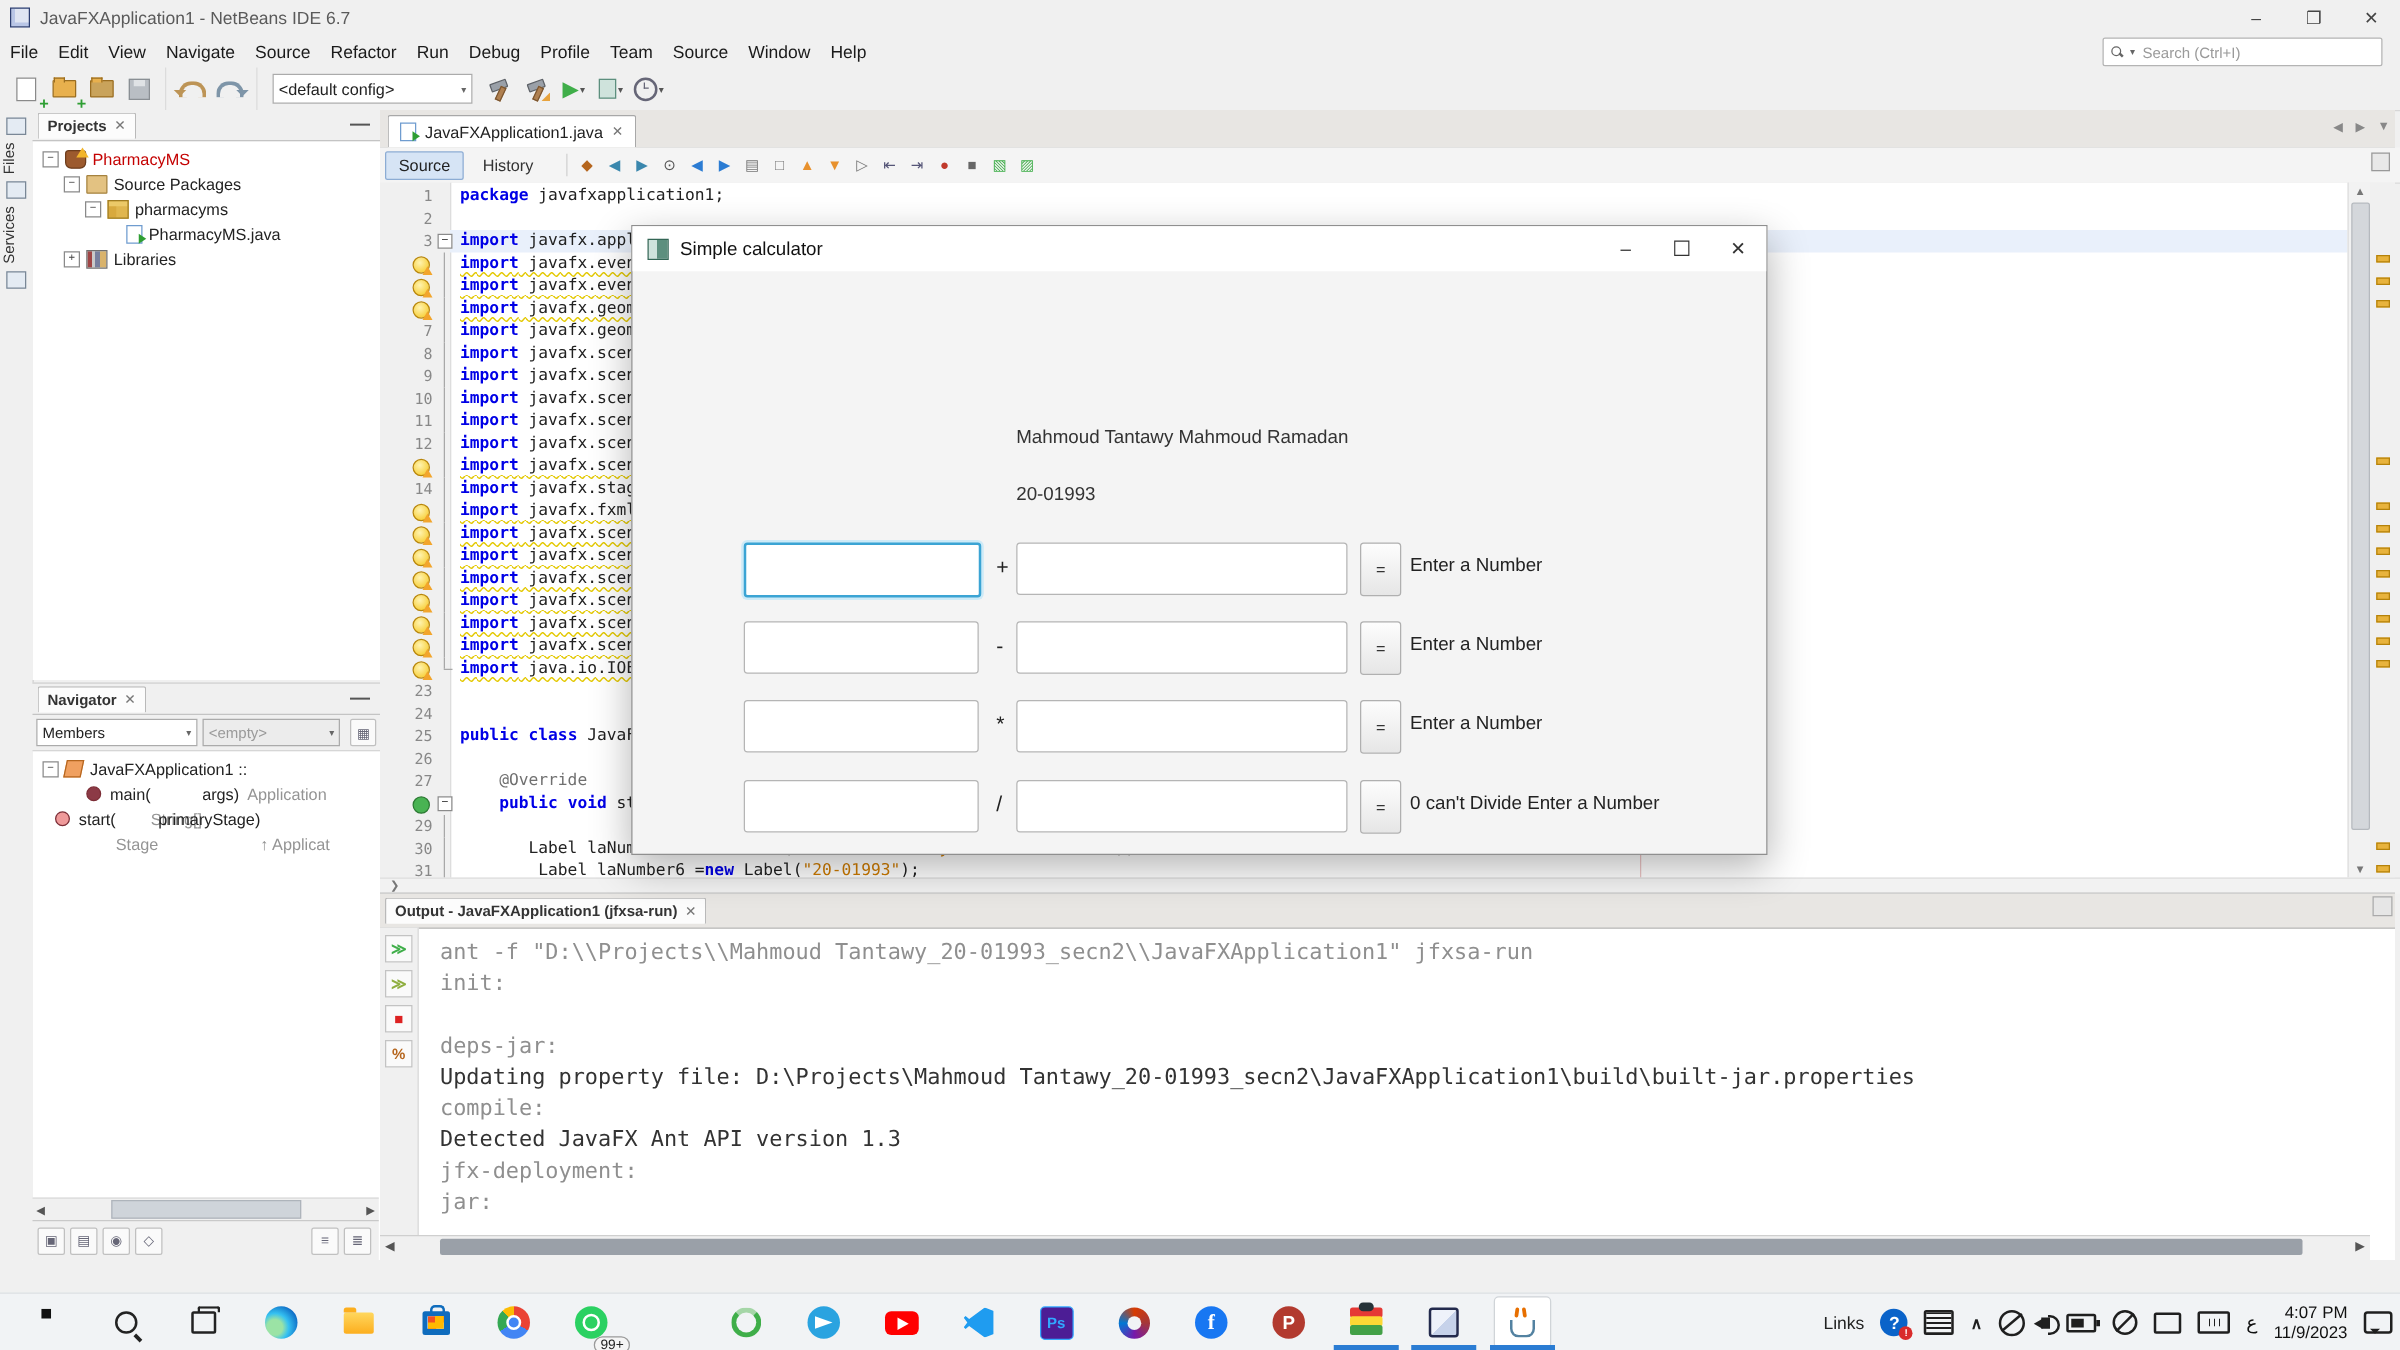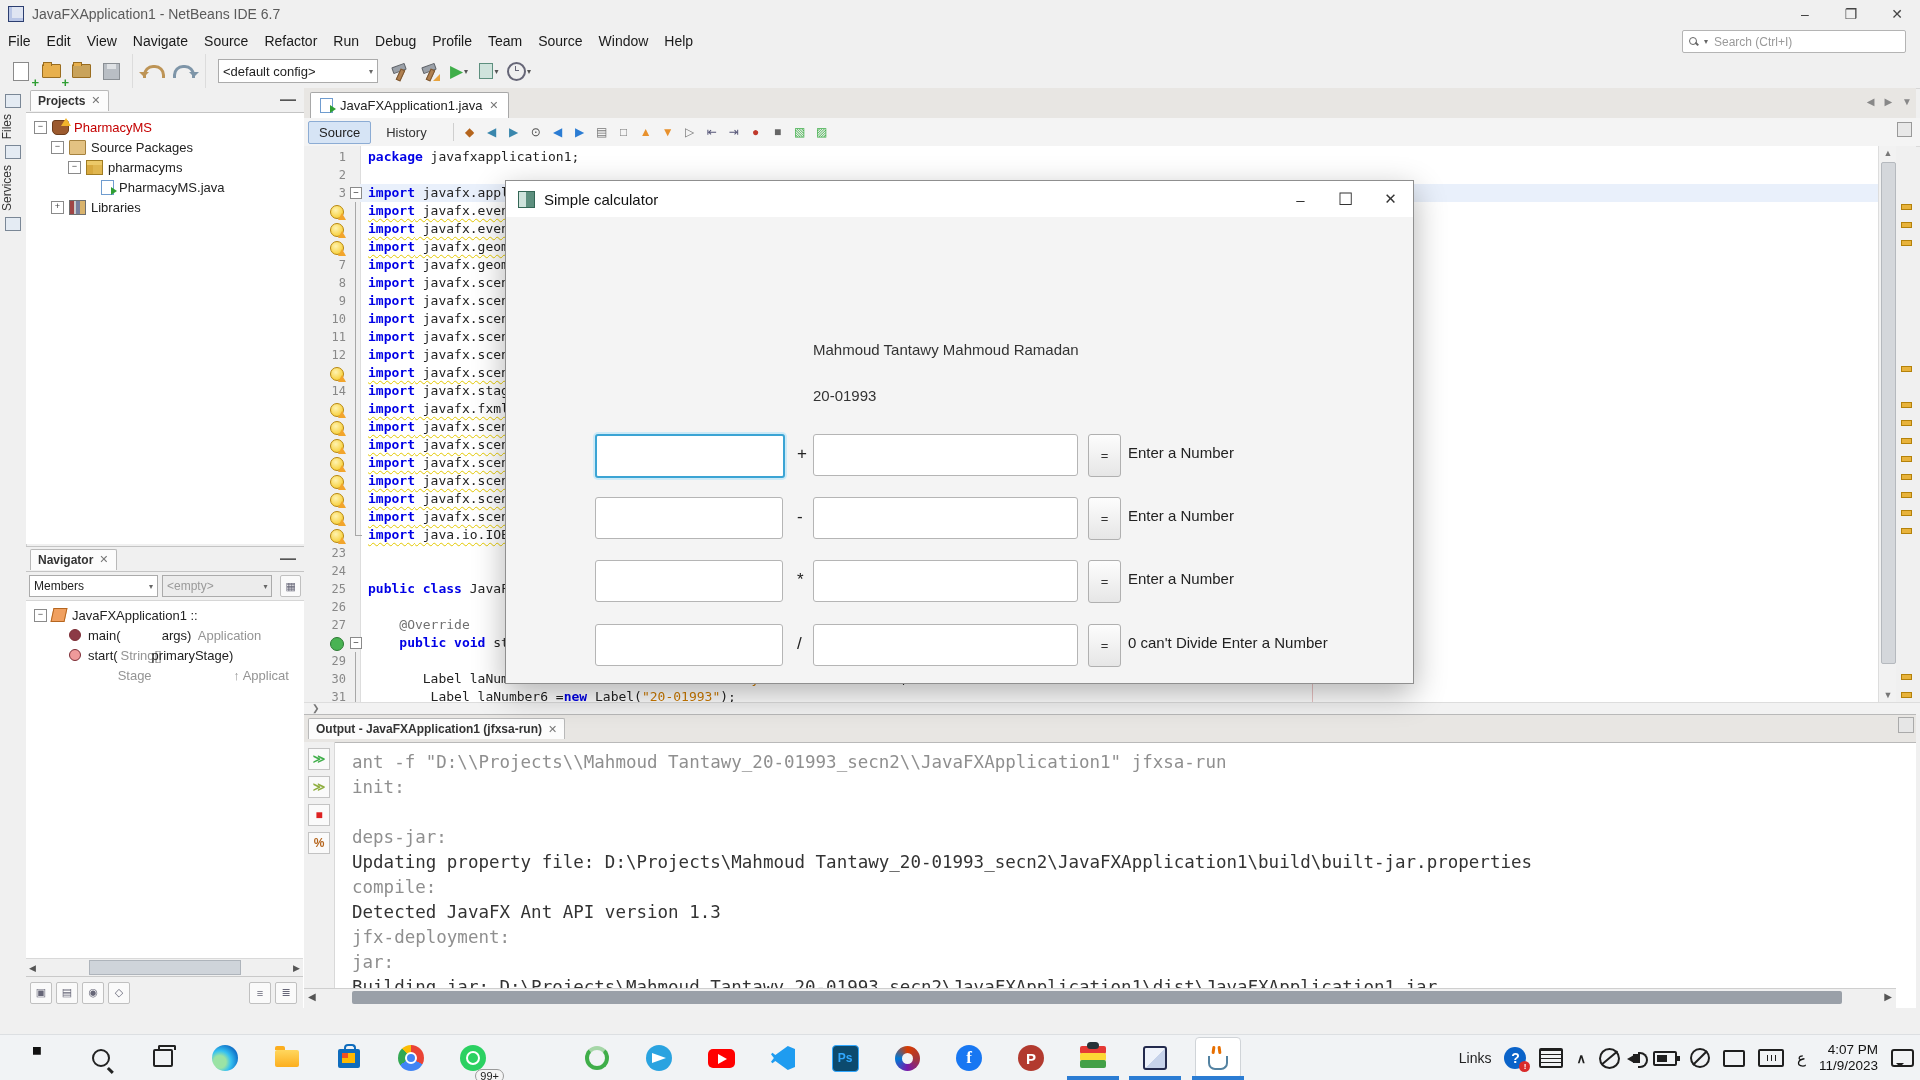--- a/index.html
+++ b/index.html
@@ -198,21 +198,21 @@
   .ic-whatsapp{width:26px;height:26px;border-radius:50%;background:#2bd162;}
   .ic-whatsapp::after{content:"";position:absolute;left:6px;top:6px;width:14px;height:14px;border:2.5px solid #fff;border-radius:50%;box-sizing:border-box;}
   .wa-badge{position:absolute;right:-9px;bottom:-5px;background:#f5f5f5;border:1px solid #9a9a9a;border-radius:8px;font-size:11px;padding:0 4px;color:#222;}
   .ic-vs{font-size:24px;font-weight:bold;color:#7b3fe4;line-height:20px;}
   .ic-greenring{width:24px;height:24px;border-radius:50%;border:4.5px solid #3fae49;border-top-color:#a5d6a7;box-sizing:border-box;}
   .ic-telegram{width:26px;height:26px;border-radius:50%;background:#2aa3e0;}
   .ic-telegram::after{content:"";position:absolute;left:6px;top:8px;width:0;height:0;border-left:14px solid #fff;border-top:5px solid transparent;border-bottom:5px solid transparent;}
   .ic-youtube{width:27px;height:19px;background:#f00;border-radius:5px;}
   .ic-youtube::after{content:"";position:absolute;left:10px;top:5px;border-left:9px solid #fff;border-top:5px solid transparent;border-bottom:5px solid transparent;}
   .ic-vscode{width:24px;height:24px;background:#1f9cf0;clip-path:polygon(70% 0,100% 12%,100% 88%,70% 100%,18% 62%,6% 72%,0 66%,12% 50%,0 34%,6% 28%,18% 38%);}
-  .ic-photoshop{width:25px;height:25px;background:#0c4a6e;border:1.5px solid #31a8ff;border-radius:4px;color:#31a8ff;font-size:12px;font-weight:bold;display:flex;align-items:center;justify-content:center;}
+  .ic-photoshop{width:25px;height:25px;background:#4c1d95;border:1.5px solid #31a8ff;border-radius:4px;color:#31a8ff;font-size:12px;font-weight:bold;display:flex;align-items:center;justify-content:center;}
   .ic-office{width:25px;height:25px;border-radius:50%;background:conic-gradient(#d83b01,#a4373a,#7719aa,#0078d4,#d83b01);}
   .ic-office::after{content:"";position:absolute;left:7px;top:7px;width:11px;height:11px;border-radius:50%;background:#f1f3f5;}
   .ic-facebook{width:26px;height:26px;border-radius:50%;background:#1877f2;color:#fff;font-weight:bold;font-size:17px;display:flex;align-items:center;justify-content:center;font-family:"Liberation Serif",serif;}
   .ic-papp{width:26px;height:26px;border-radius:50%;background:#b23a2f;color:#fff;font-weight:bold;font-size:15px;display:flex;align-items:center;justify-content:center;}
   .ic-layers{width:26px;height:8px;background:#43a047;border-radius:2px;box-shadow:0 -7px 0 #fdd835,0 -14px 0 #e53935;margin-top:12px;position:relative;}
   .ic-layers::after{content:"";position:absolute;left:7px;top:-18px;width:12px;height:7px;background:#263238;border-radius:4px;}
   .ic-cube{width:24px;height:24px;background:linear-gradient(135deg,#eef2fa 0 50%,#c6d2ea 50%);border:2px solid #232a4d;border-radius:3px;box-sizing:border-box;}
   .ic-java{width:16px;height:12px;border:2px solid #5382a1;border-top:none;border-radius:0 0 7px 7px;margin-top:10px;position:relative;}
   .ic-java::before{content:"";position:absolute;left:2px;top:-10px;width:3px;height:8px;border-radius:3px;background:#e76f00;transform:rotate(8deg);}
   .ic-java::after{content:"";position:absolute;left:8px;top:-10px;width:3px;height:8px;border-radius:3px;background:#e76f00;transform:rotate(-8deg);}
@@ -404,21 +404,21 @@
           <span>JavaFXApplication1 :: </span>
           <span class="mut">Application</span>
         </div>
         <div class="trow" style="padding-left: 25px;">
           <span style="width: 16px;"></span>
           <span class="nav-dot" style="background: rgb(140, 58, 70); border: 1px solid rgb(124, 45, 54);"></span>
           <span>main(</span>
           <span class="mut">String[]</span>
           <span> args)</span>
         </div>
-        <div class="trow" style="padding-left: 25px;">
+        <div class="trow" style="">
           <span style="width: 16px;"></span>
           <span class="nav-dot" style="background: rgb(239, 154, 154); border: 1px solid rgb(124, 45, 54);"></span>
           <span>start(</span>
           <span class="mut">Stage</span>
           <span> primaryStage) </span>
           <span class="mut">↑ Applicat</span>
         </div>
       </div>
     <div id="nav-hscroll">
       <span style="margin-left:3px">◀</span>
@@ -553,21 +553,20 @@
       </div>
     <div id="output-lines">
         <div class="oline muted" style="top: 10px;">ant -f "D:\\Projects\\Mahmoud Tantawy_20-01993_secn2\\JavaFXApplication1" jfxsa-run</div>
         <div class="oline muted" style="top: 35px;">init:</div>
         <div class="oline muted" style="top: 85px;">deps-jar:</div>
         <div class="oline" style="top: 110px;">Updating property file: D:\Projects\Mahmoud Tantawy_20-01993_secn2\JavaFXApplication1\build\built-jar.properties</div>
         <div class="oline muted" style="top: 135px;">compile:</div>
         <div class="oline" style="top: 160px;">Detected JavaFX Ant API version 1.3</div>
         <div class="oline muted" style="top: 185px;">jfx-deployment:</div>
         <div class="oline muted" style="top: 210px;">jar:</div>
-        <div class="oline" style="top: 235px; height: 11px; overflow: hidden;">Building jar: D:\Projects\Mahmoud Tantawy_20-01993_secn2\JavaFXApplication1\dist\JavaFXApplication1.jar</div>
       </div>
     <div id="output-hscroll">
       <span class="harrow" style="left:4px">◀</span>
       <div class="thumb"></div>
       <span class="harrow" style="right:4px">▶</span>
     </div>
     <div id="output-corner"></div>
   </div>
 
   <div id="calc" class="abs">

